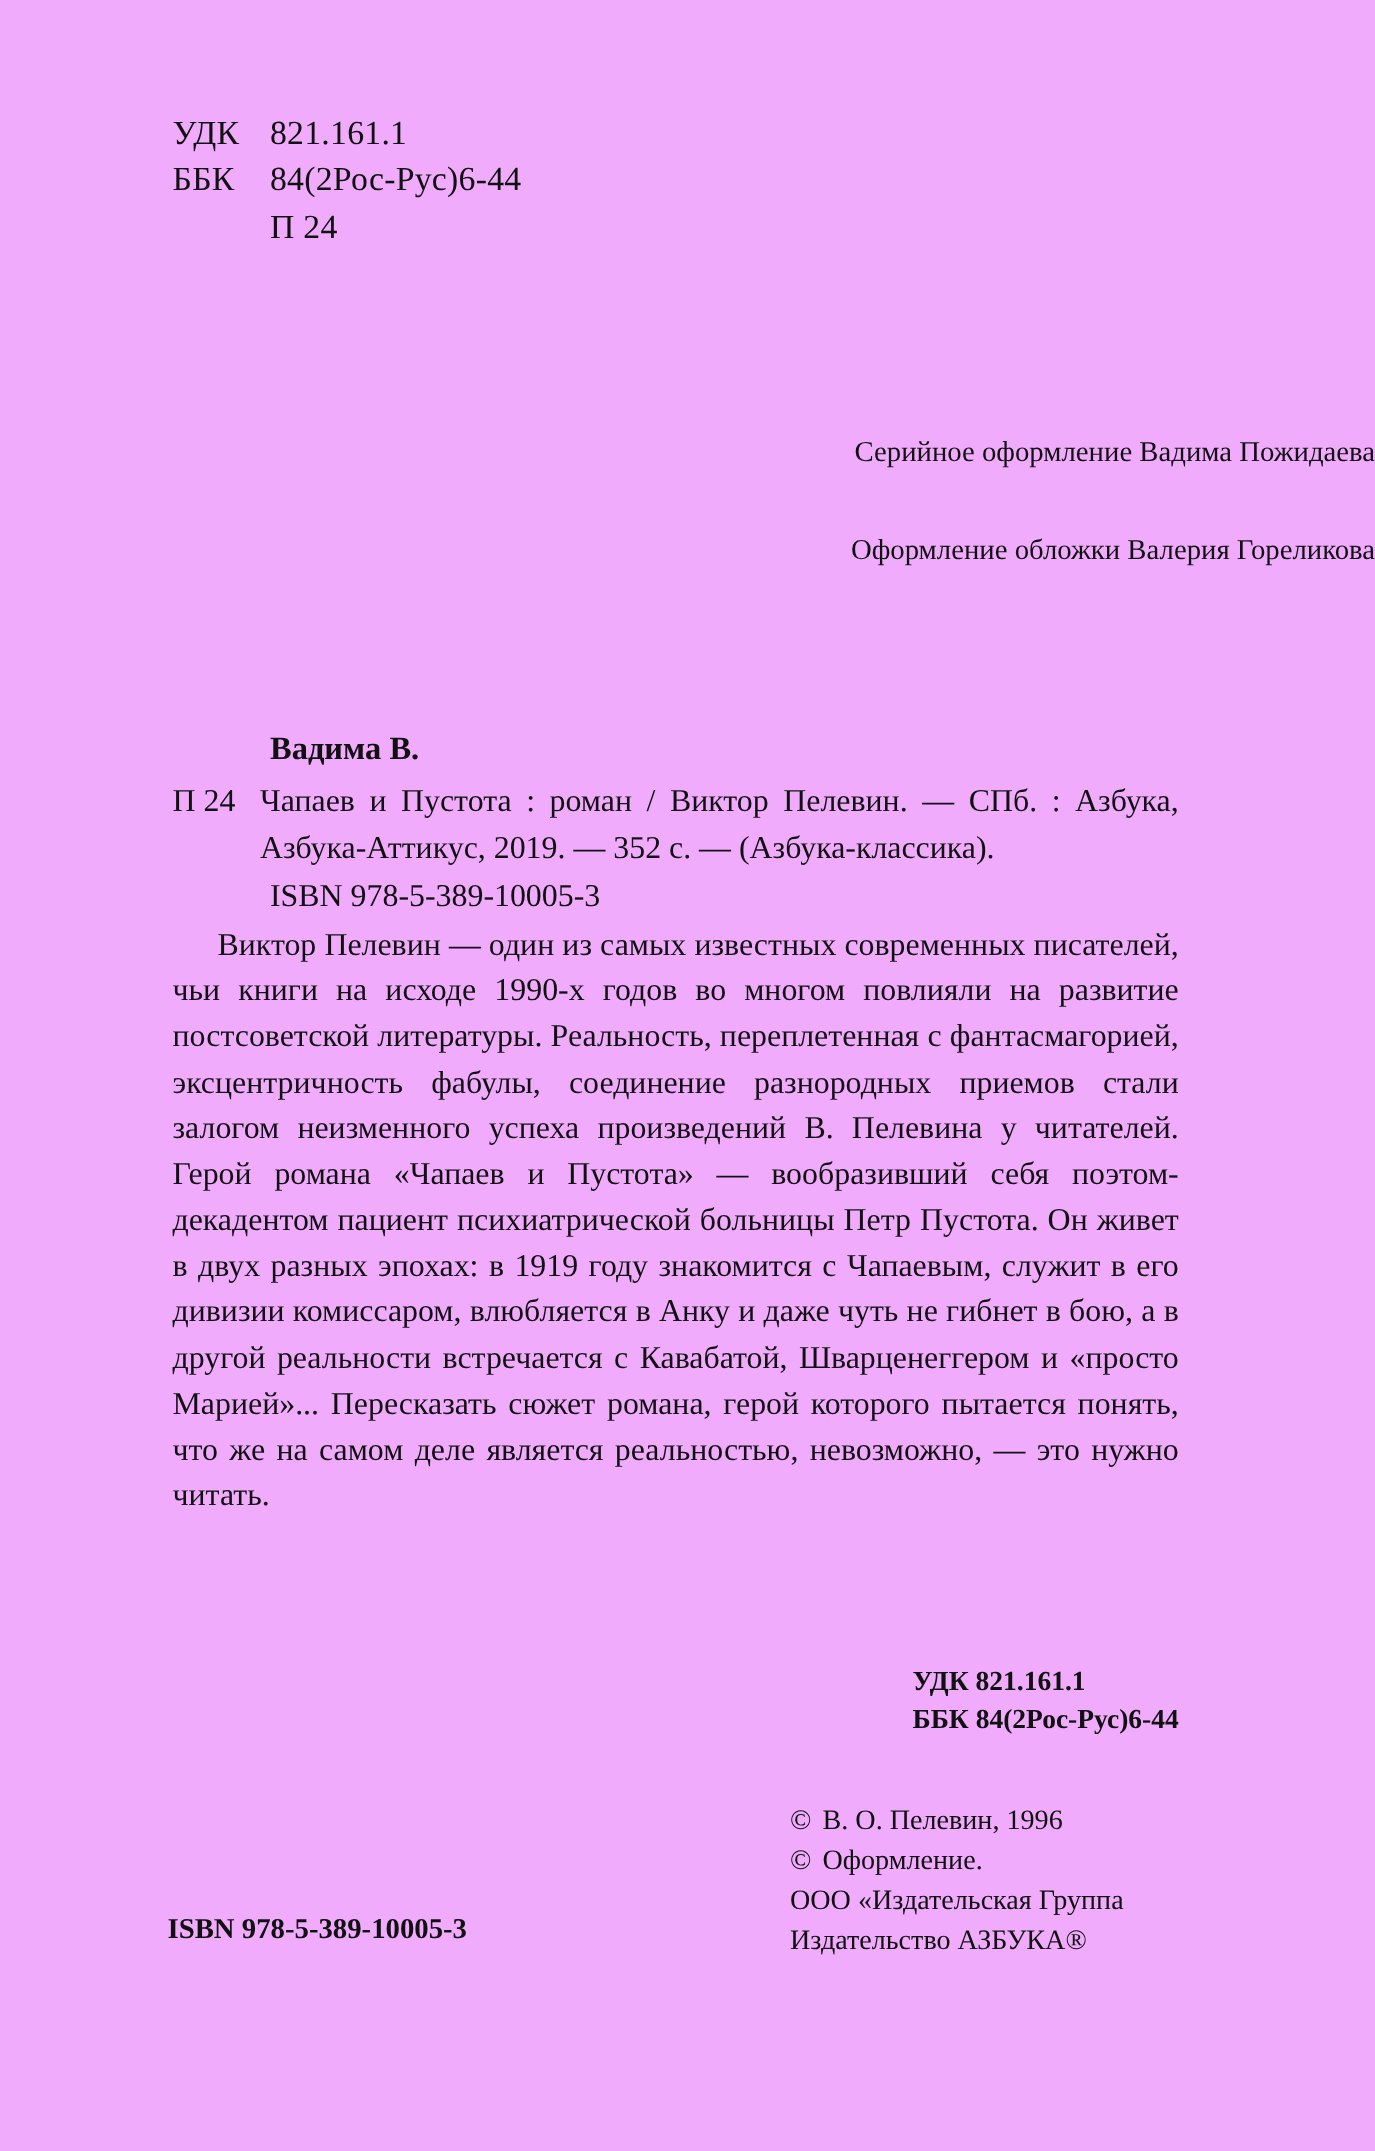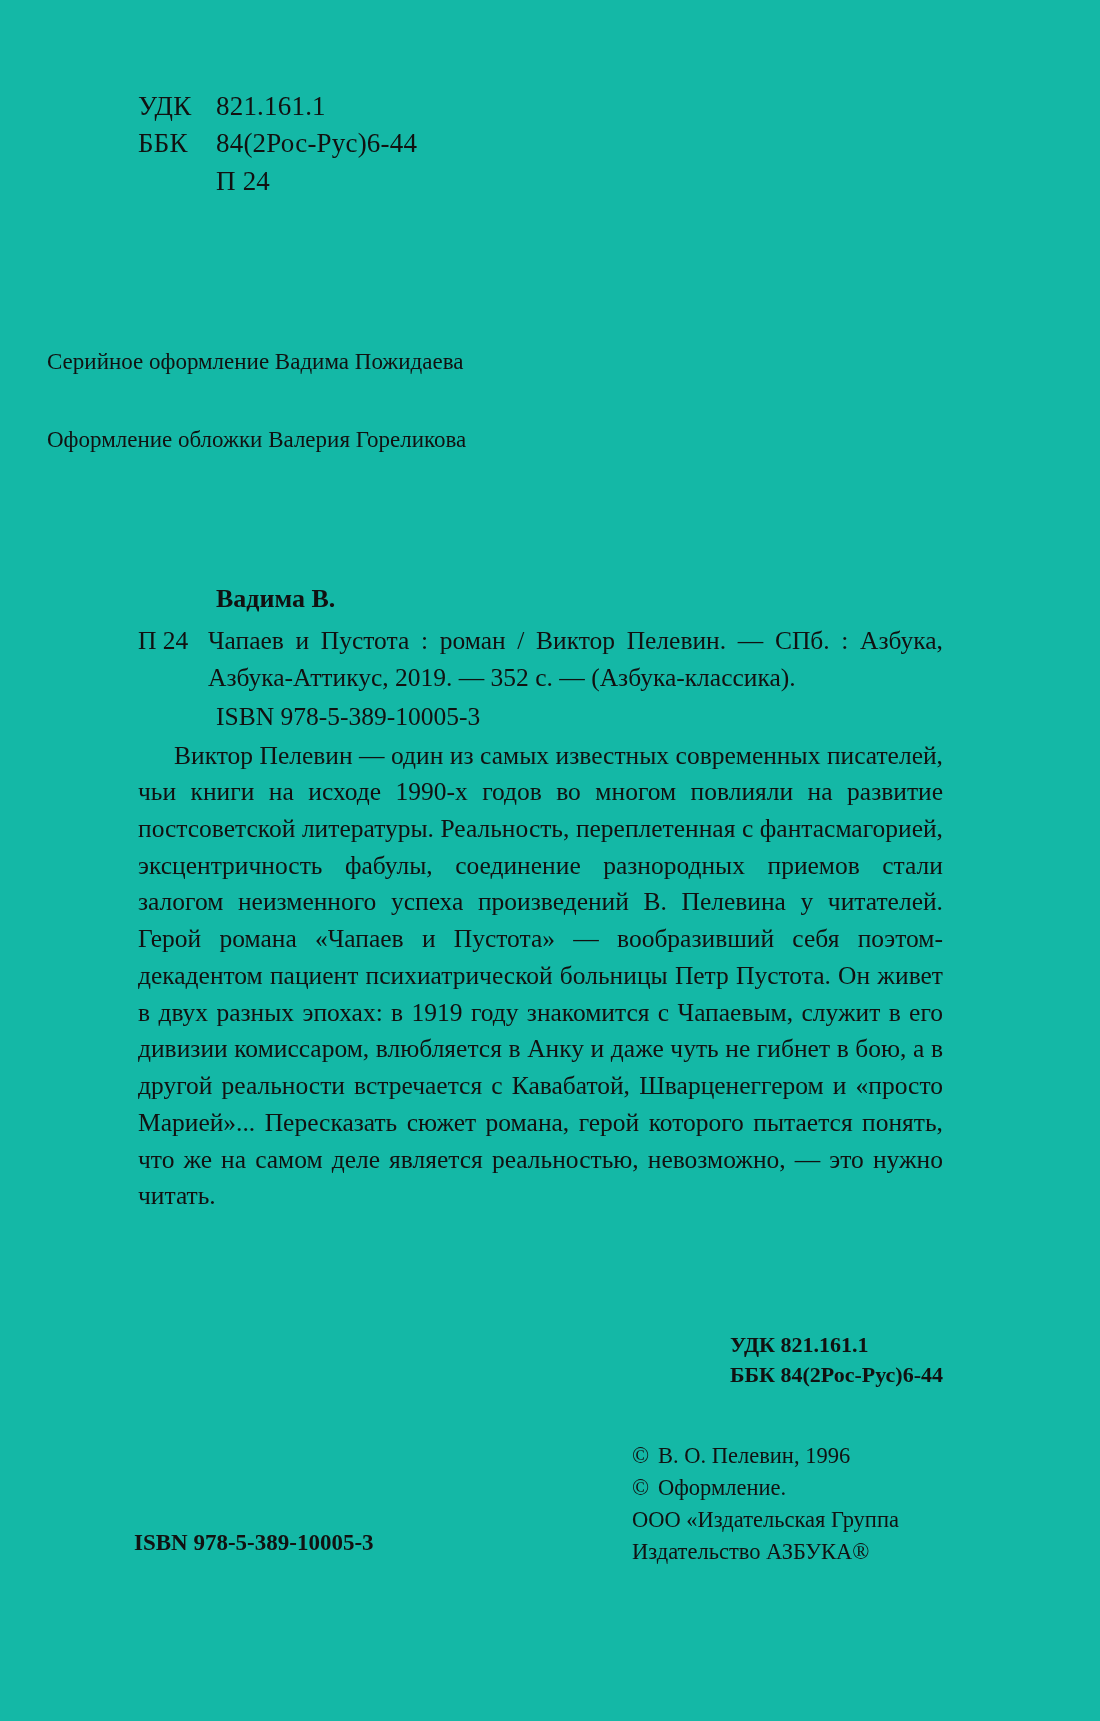--- a/index.html
+++ b/index.html
@@ -11,21 +11,21 @@
     width: 1100px;
     height: 1721px;
     position: relative;
     font-family: "Liberation Serif", serif;
     color: #111111;
     overflow: hidden;
   }
   .page {
     position: absolute;
     inset: 0;
-    background: #14b8a6;
+    background: #f0abfc;
   }
 
   
   .udk-block {
     position: absolute;
     left: 138px;
     top: 88px;
     font-size: 27px;
     line-height: 1.38;
     letter-spacing: 0.2px;
@@ -40,21 +40,21 @@
   .udk-block .row-code {
     margin-left: 78px;
   }
 
   
   .credits {
     position: absolute;
     left: 0;
     right: 0;
     top: 345px;
-    text-align: left;
+    text-align: right;
     font-size: 23px;
     line-height: 1.5;
     padding-left: 47px;
   }
   .credits .line {
     margin-bottom: 43px;
   }
 
   
   .record {

